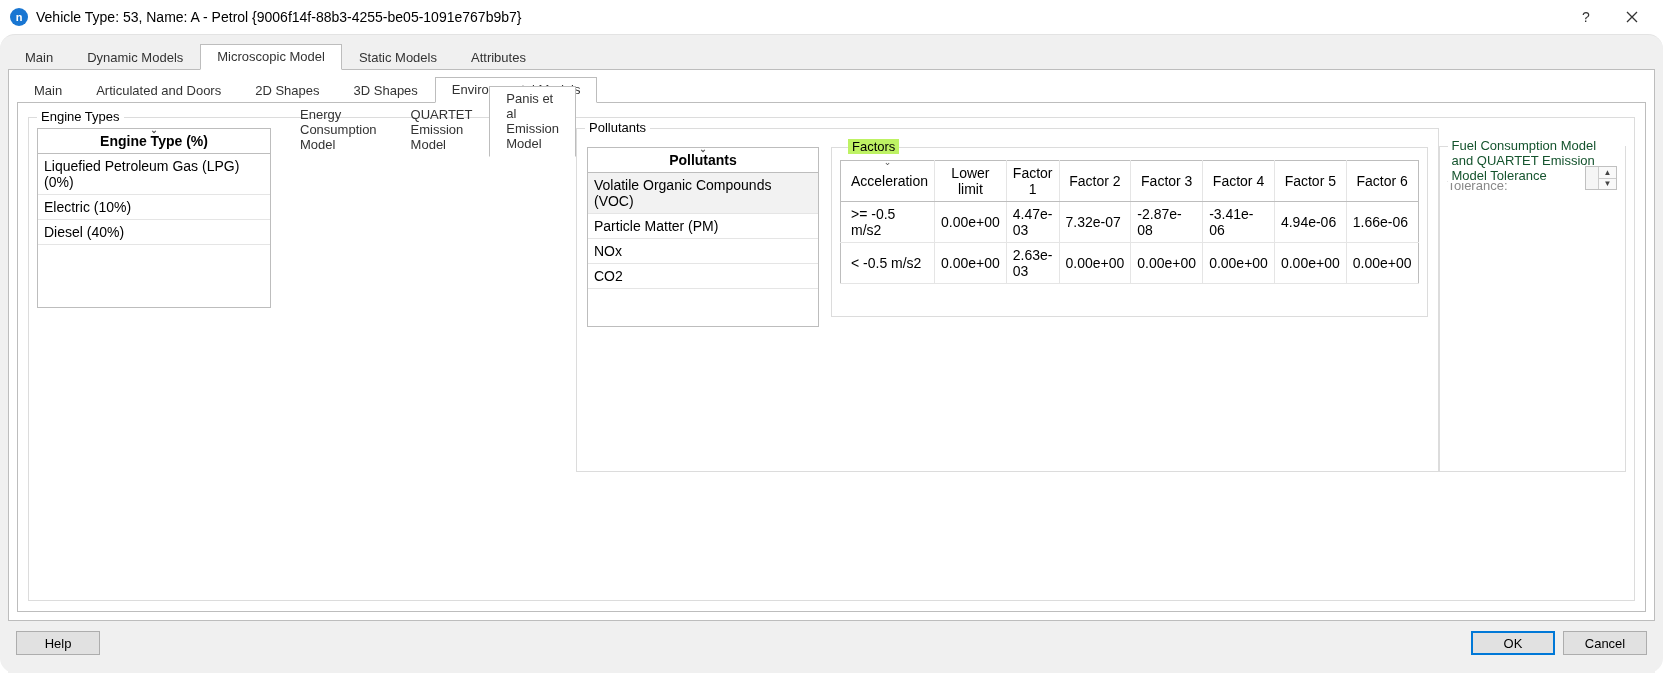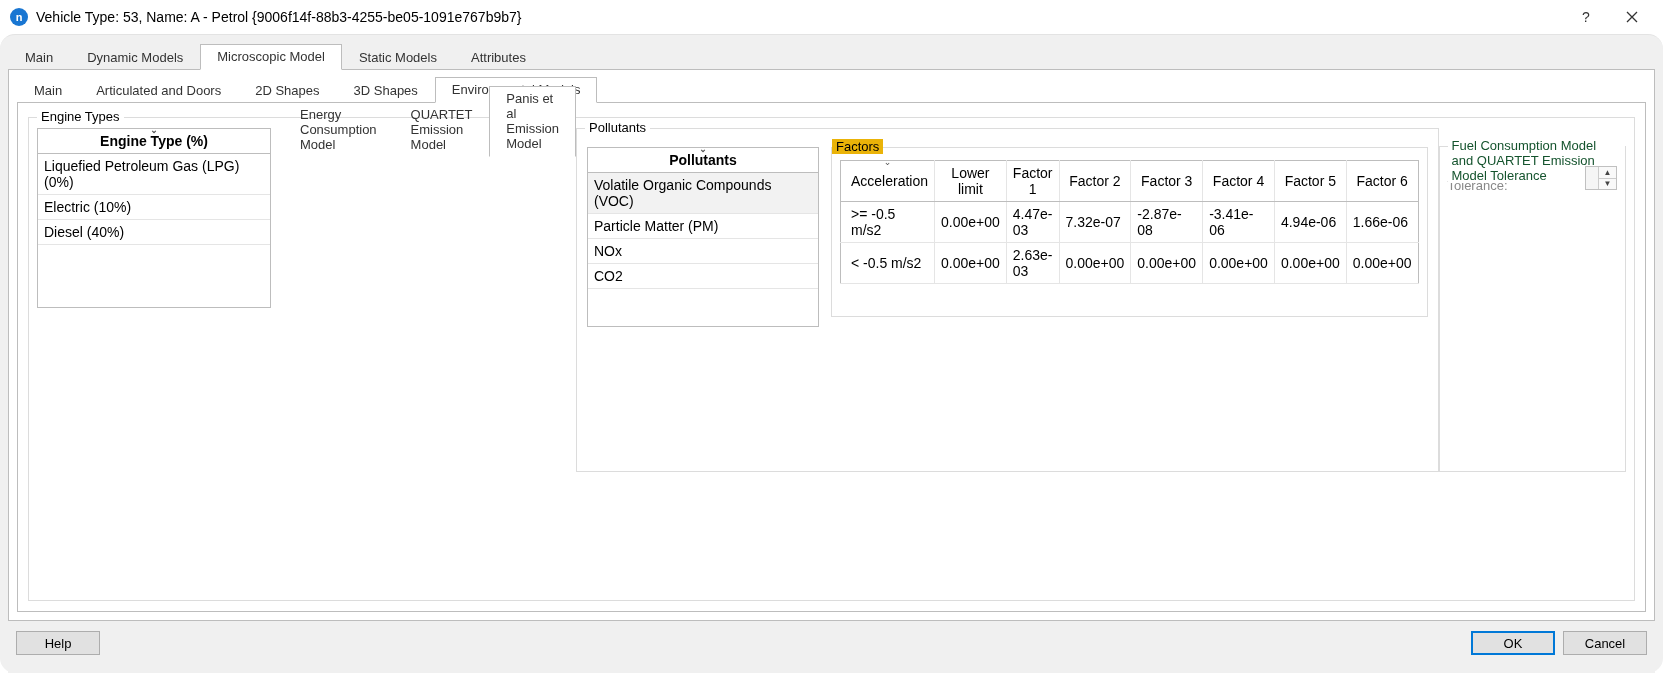--- a/index.html
+++ b/index.html
@@ -209,22 +209,22 @@
 
   .factors-box {
     flex: 1;
     position: relative;
     border: 1px solid #dcdcdc;
     padding: 12px 8px 8px 8px;
     min-height: 170px;
   }
   .factors-box > .legend {
     position: absolute;
-    top: -9px; left: 0;
-    background: #eab308; padding: 0 4px;
+    top: -9px; left: 16px;
+    background: #bef264; padding: 0 4px;
   }
   .factors-table {
     width: 100%;
     border: 1px solid #bdbdbd;
     border-collapse: collapse;
   }
   .factors-table th, .factors-table td {
     border-right: 1px solid #e5e5e5;
     border-bottom: 1px solid #e5e5e5;
     padding: 4px 6px;

